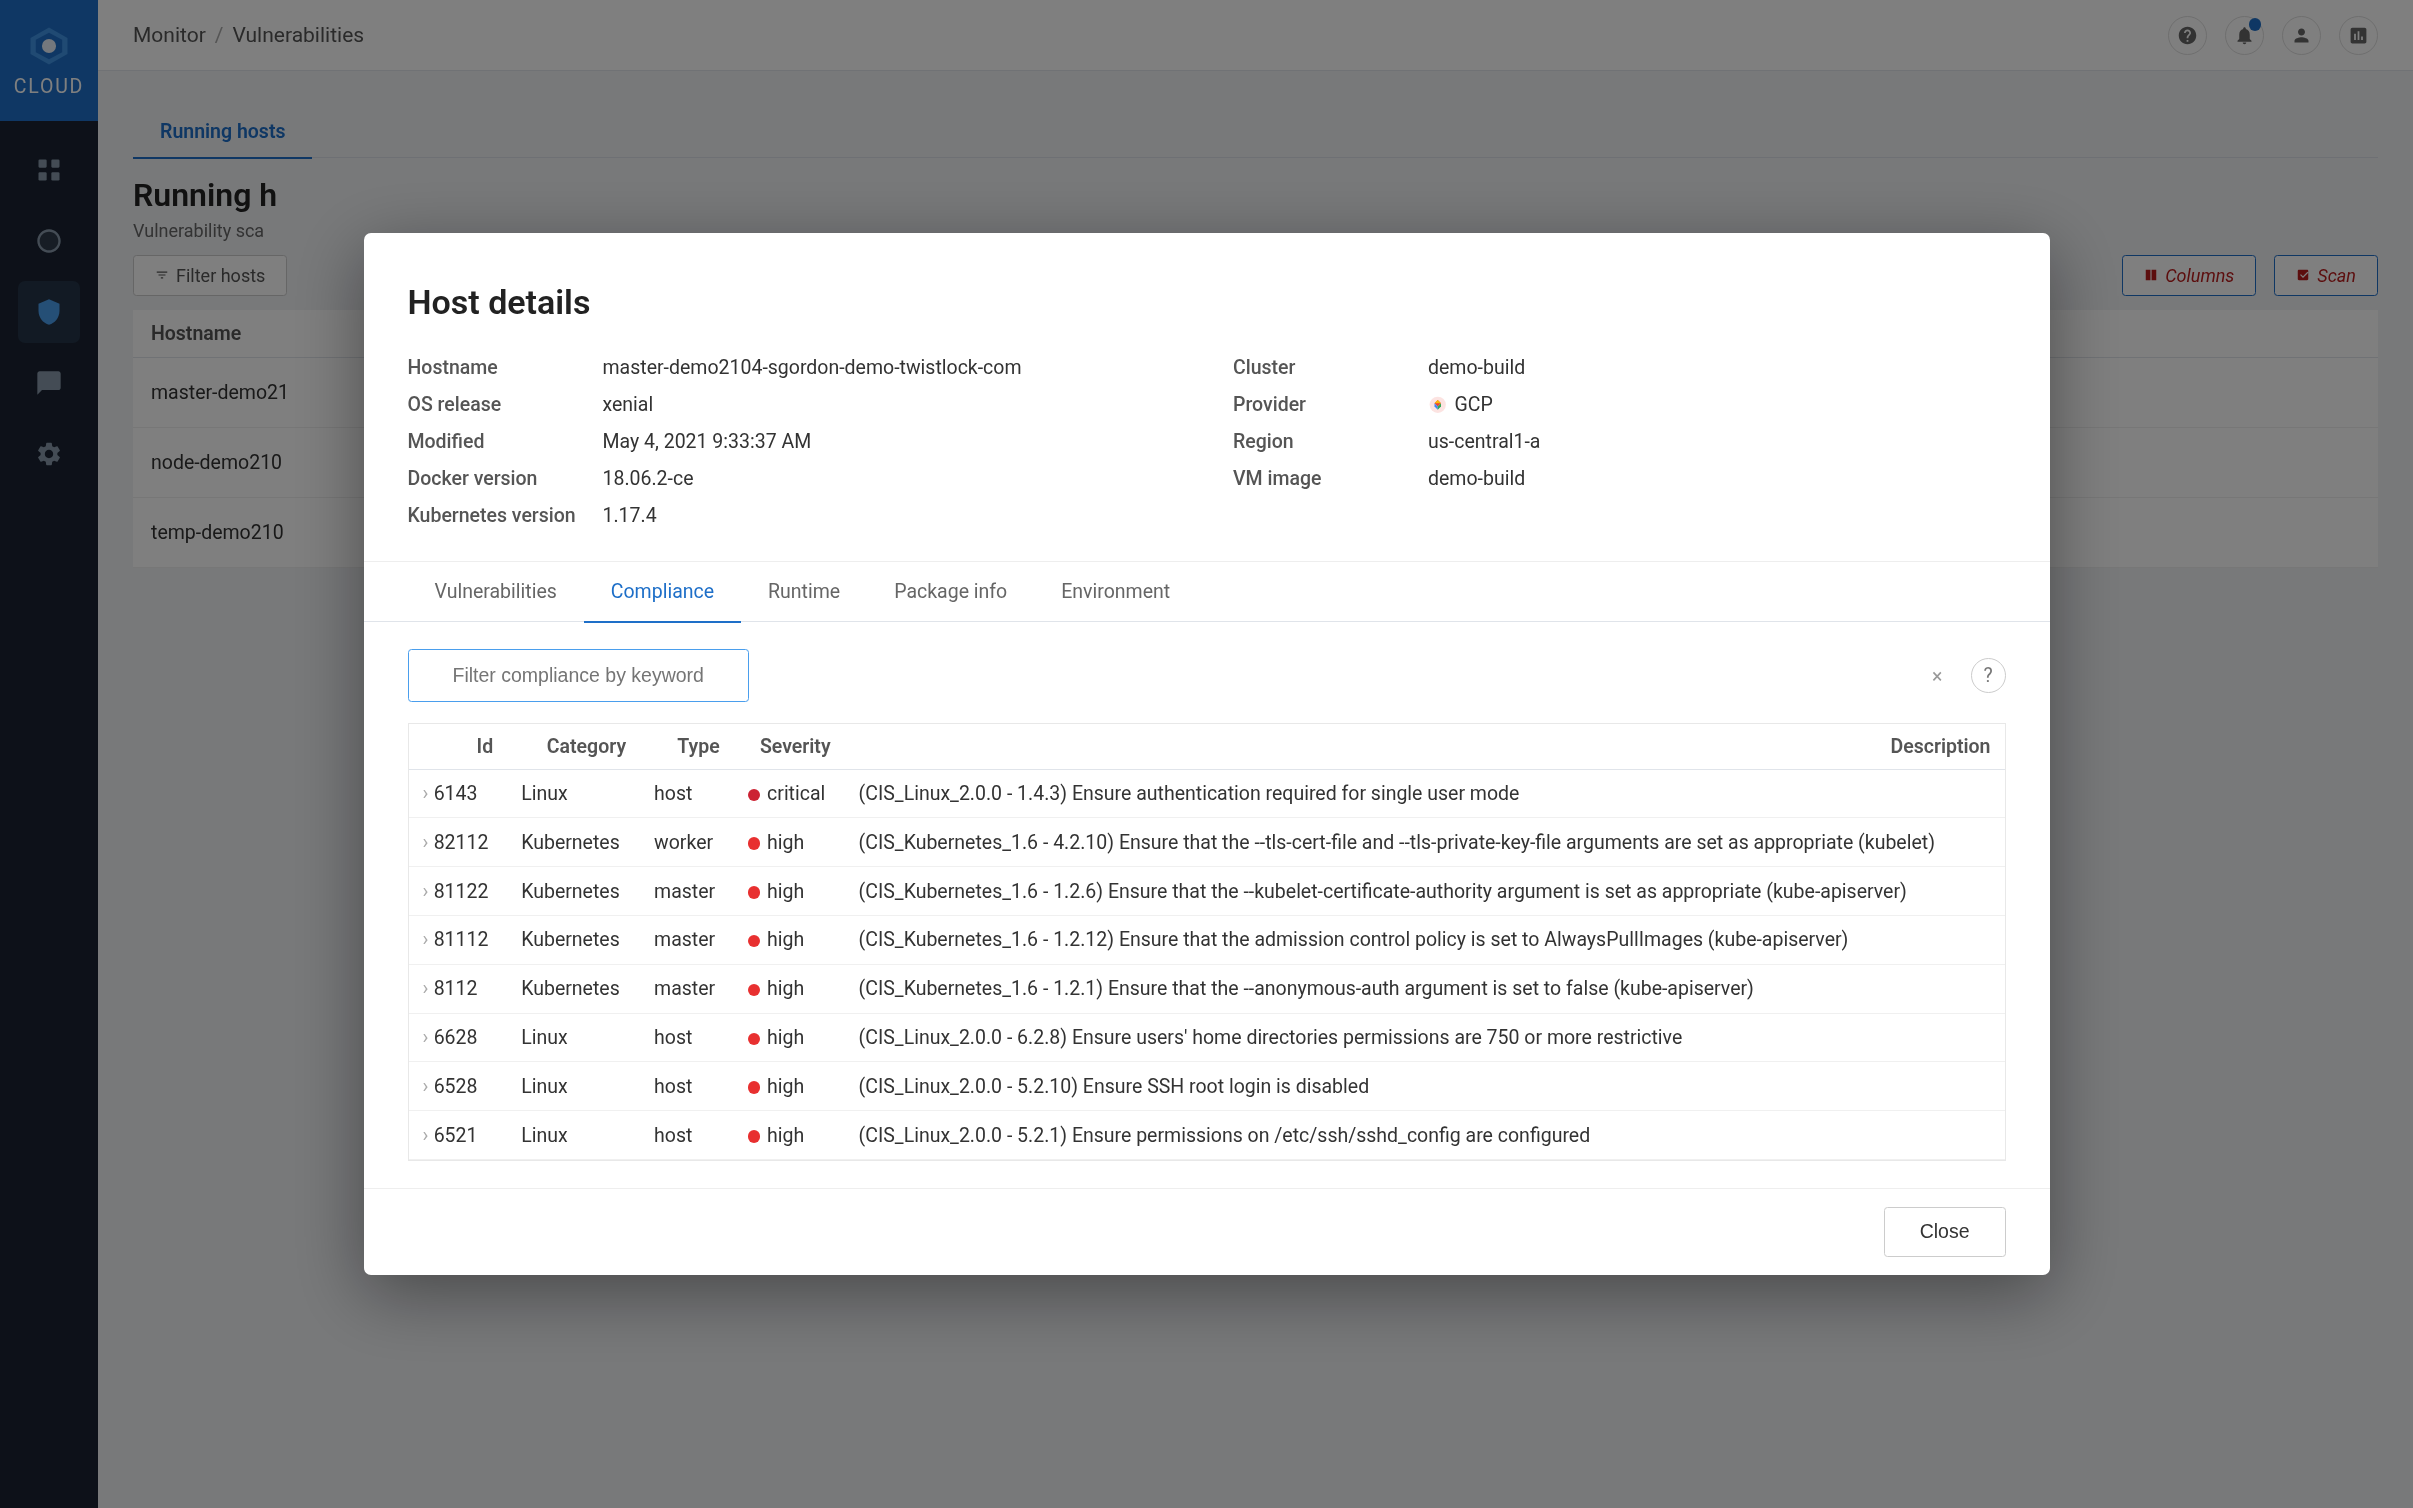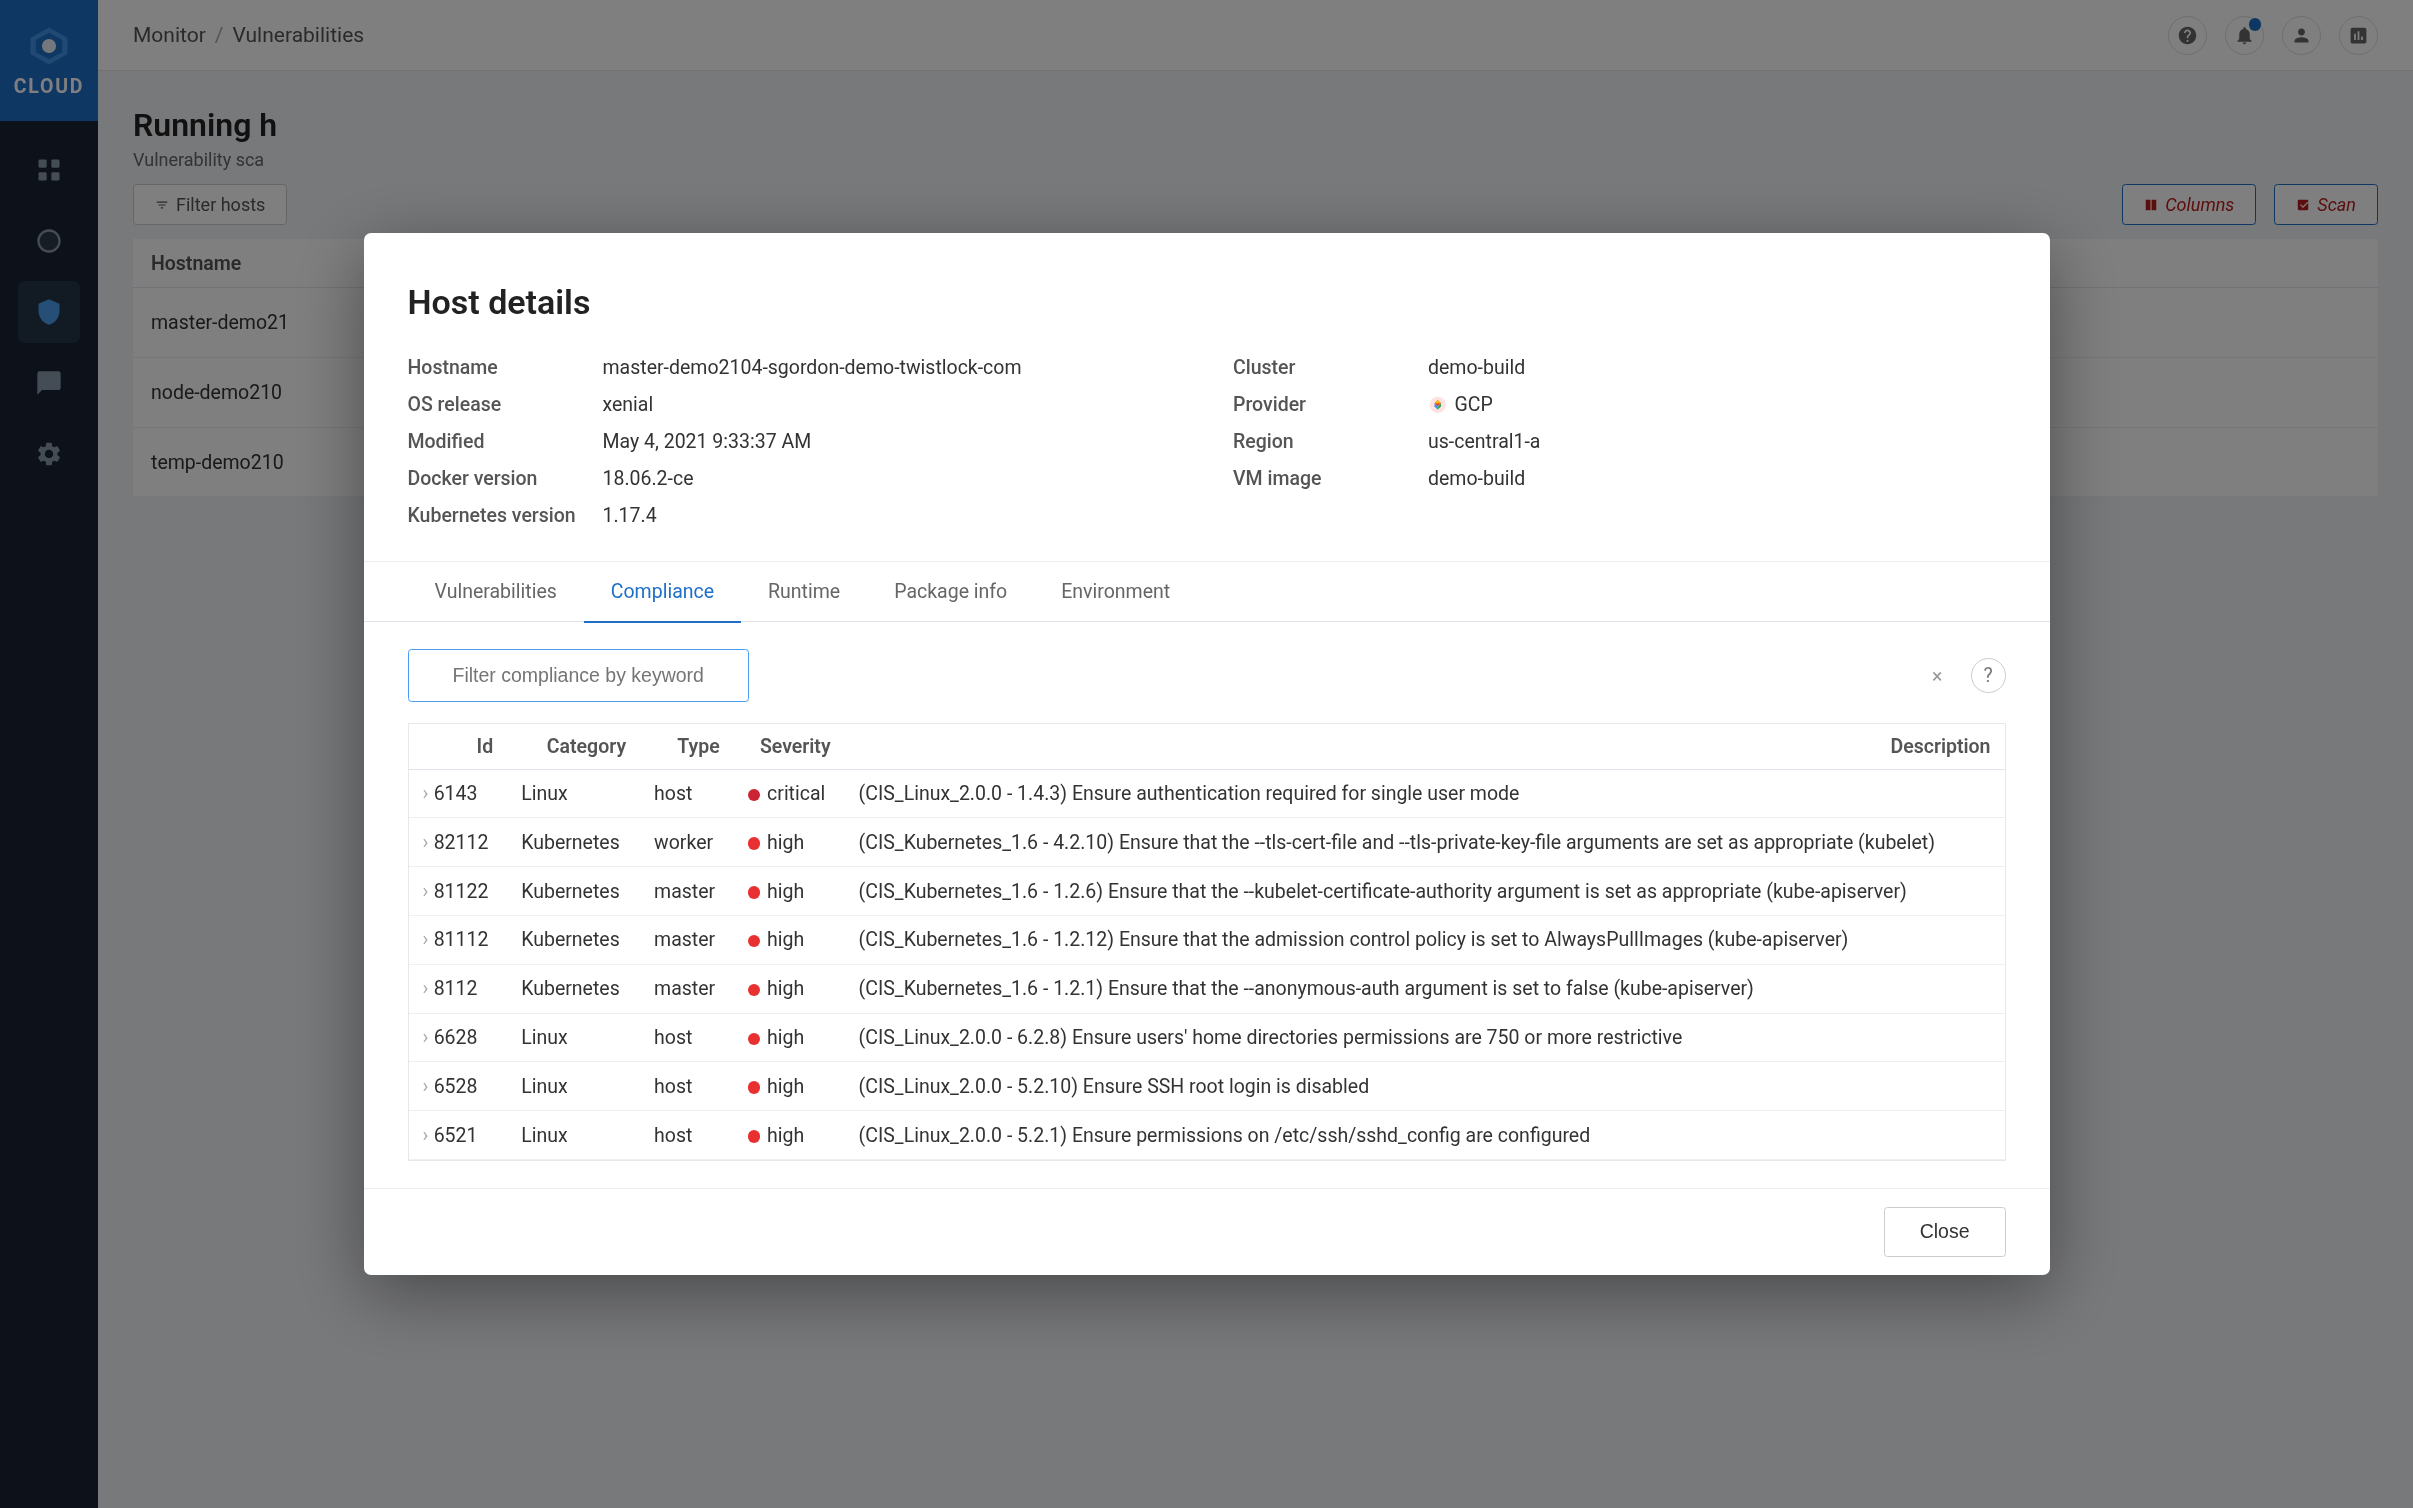--- a/index.html
+++ b/index.html
@@ -35,21 +35,21 @@
       justify-content: center;
       gap: 7px;
     }
     .sidebar-logo-icon {
       width: 44px;
       height: 44px;
     }
     .sidebar-logo-text {
       color: white;
       font-size: 19.5px;
-      font-weight: 700;
+      font-weight: 400;
       letter-spacing: 1.8px;
     }
     .sidebar-nav {
       display: flex;
       flex-direction: column;
       align-items: center;
       padding-top: 18px;
       gap: 9px;
       width: 100%;
     }
@@ -470,20 +470,23 @@
       <div class="topbar-icon">
         <svg width="21" height="21" viewBox="0 0 24 24" fill="#666">
             <path d="M19 3H5c-1.1 0-2 .9-2 2v14c0 1.1.9 2 2 2h14c1.1 0 2-.9 2-2V5c0-1.1-.9-2-2-2zM9 17H7v-7h2v7zm4 0h-2V7h2v10zm4 0h-2v-4h2v4z"></path>
           </svg>
       </div>
     </div>
   </div>
 
   <div class="page-content">
 
+    <div class="tabs-bar">
+      <div class="tab-item active">Running hosts</div>
+    </div>
 
     <div class="page-title-area">
       <div class="page-title">Running h</div>
       <div class="page-subtitle">Vulnerability sca</div>
     </div>
 
     <div class="toolbar-row">
       <div class="toolbar-left">
         <div class="btn-toolbar">
           <svg width="14" height="14" viewBox="0 0 24 24" fill="currentColor">

